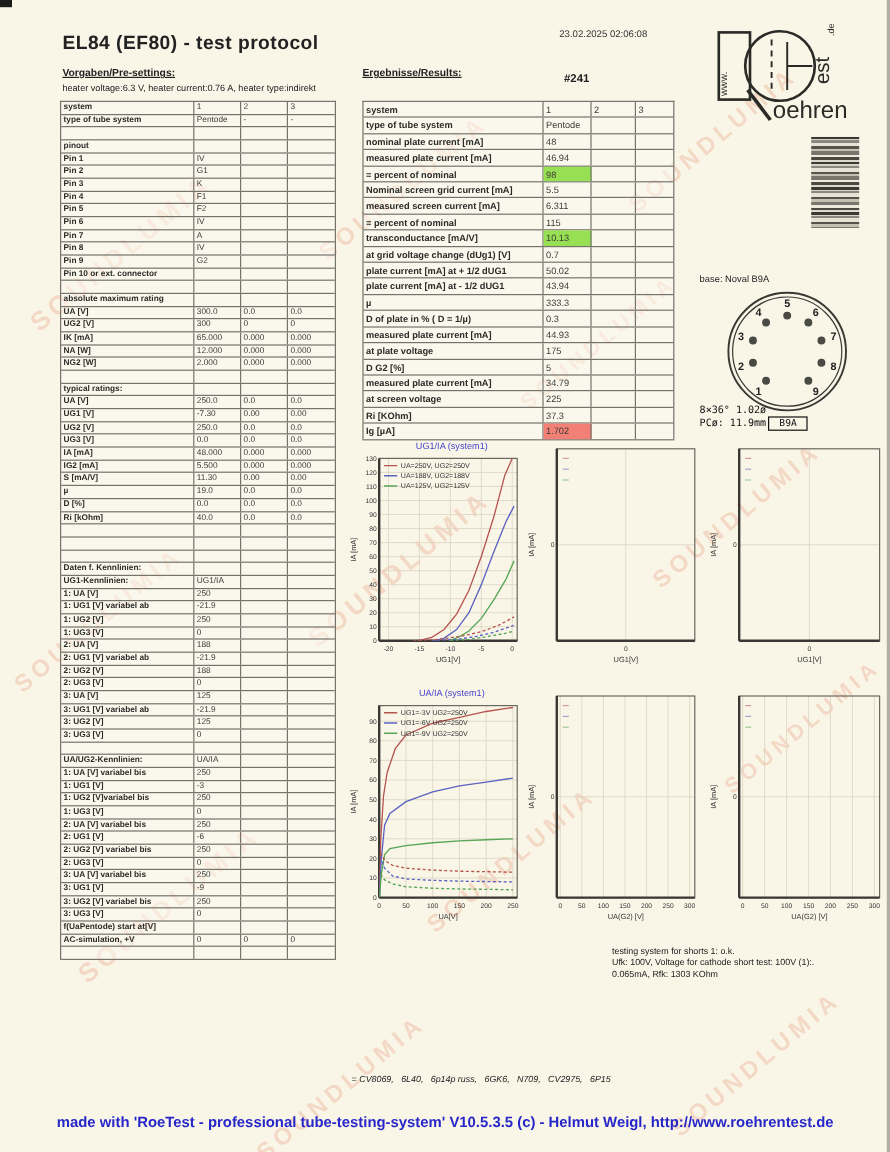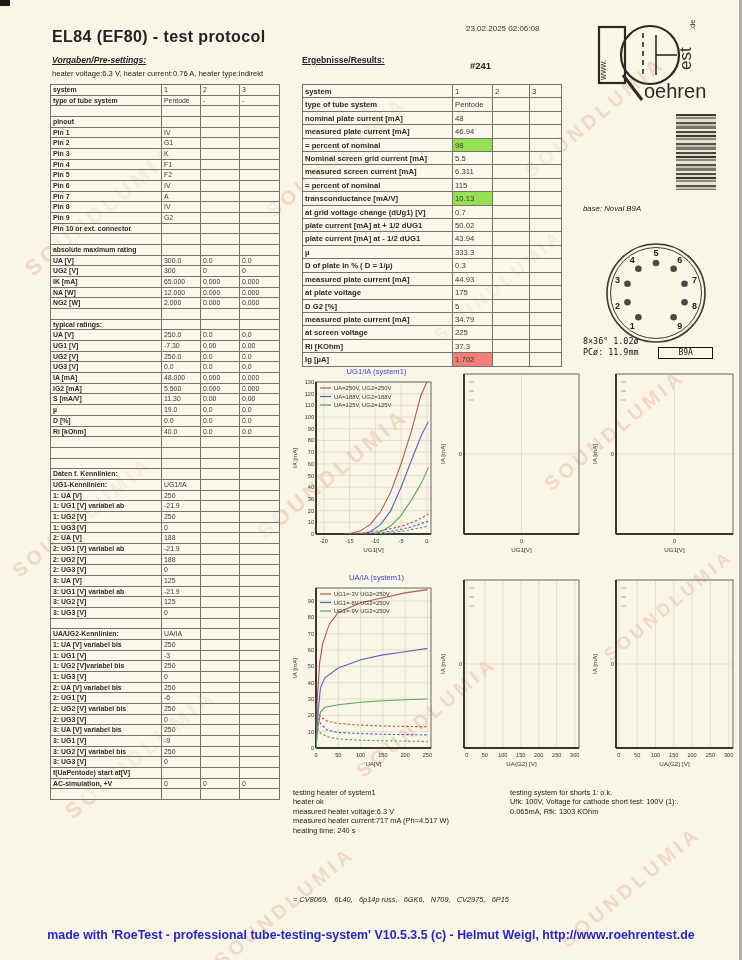--- a/index.html
+++ b/index.html
@@ -35,21 +35,21 @@
   .right-table .tcell:nth-child(4){width:31px;}
   .hl-green{background:var(--hl-green,#97e053);}
   .hl-red{background:var(--hl-red,#f28077);}
   
   .notes{font-size:7.4px;line-height:9.4px;color:#222;white-space:pre;}
   .equiv{font-size:7.4px;color:#222;white-space:pre;}
   .footer{font-size:12.4px;font-weight:bold;width:100%;text-align:center;}
   
   .base-label{font-size:7.8px;color:#222;}
   .socket-dims{font-family:"DejaVu Sans Mono",monospace;font-weight:normal;font-size:8.4px;line-height:10.5px;color:#111;}
-  .b9a-badge{display:inline-block;border:1.2px solid #111;padding:0 19px;margin-left:20px;font-size:8px;}
+  .b9a-badge{display:inline-block;border:1.2px solid #111;padding:0 8px;margin-left:2px;font-size:8px;}
   .barcode{background:repeating-linear-gradient(180deg,
      #3a3a35 0 2px,#d8d4c8 2px 3px,#8a887e 3px 5px,#e6e2d4 5px 8px,
      #55534c 8px 10px,#c4c0b2 10px 12px,#77756c 12px 15px,#efeadb 15px 17px,
      #4a483f 17px 19px,#dcd8ca 19px 21px);}
   .edge-right{position:absolute;right:0;top:0;width:3px;height:100%;background:#93918a;opacity:.7;}
   .corner-mark{position:absolute;left:0;top:0;width:10px;height:6px;background:#1c1c1a;}
   svg text{font-family:"Liberation Sans",sans-serif;}
 </style>
 </head>
 <body>
@@ -85,21 +85,21 @@
     <line x1="64" y1="43" x2="85" y2="43" stroke="#2a2a26" stroke-width="1.6"></line>
     <line x1="31" y1="63" x2="50" y2="88" stroke="#2a2a26" stroke-width="3"></line>
     <text x="14" y="68" font-size="8.5" fill="#2a2a26" transform="rotate(-90 14 68)">www.</text>
     <text x="52" y="86" font-size="20" fill="#2a2a26">oehren</text>
     <text x="99" y="58" font-size="17" fill="#2a2a26" transform="rotate(-90 99 58)">est</text>
     <text x="103" y="18" font-size="7.5" fill="#2a2a26" transform="rotate(-90 103 18)">.de</text>
   </svg>
 
   <div class="abs barcode" style="left:676px;top:114px;width:40px;height:76px;"></div>
 
-  <div class="abs sec-label" style="left:52px;top:55px;font-style:italic;">Vorgaben/Pre-settings:</div>
+  <div class="abs sec-label" style="left:52px;top:55px;">Vorgaben/Pre-settings:</div>
   <div class="abs pre-line" style="left:52px;top:69px;text-align:right;">heater voltage:6.3 V, heater current:0.76 A, heater type:indirekt</div>
   <div class="abs sec-label" style="left:302px;top:55px;">Ergebnisse/Results:</div>
 
   <div id="left-table" class="dtable left-table" style="left:50px;top:84px;">
       <div class="trow">
         <div class="tcell lbl">system</div>
         <div class="tcell val lbl">1</div>
         <div class="tcell val lbl">2</div>
         <div class="tcell val lbl">3</div>
       </div>
@@ -622,21 +622,21 @@
         <div class="tcell val"></div>
       </div>
       <div class="trow">
         <div class="tcell lbl">Ig [µA]</div>
         <div class="tcell val hl-red">1.702</div>
         <div class="tcell val"></div>
         <div class="tcell val"></div>
       </div>
     </div>
 
-  <div class="abs base-label" style="left:583px;top:204px;font-style:italic;">base: Noval B9A</div>
+  <div class="abs base-label" style="left:583px;top:228px;">base: Noval B9A</div>
   <svg id="socket-svg" class="abs" style="left:598px;top:238px;" width="118" height="112" viewBox="0 0 118 112">
       <circle cx="58" cy="55" r="49" fill="none" stroke="#3a3a35" stroke-width="1.6"></circle>
       <circle cx="58" cy="55" r="45.5" fill="none" stroke="#3a3a35" stroke-width="1"></circle>
       <circle cx="40.366442431225806" cy="79.27050983124842" r="3.3" fill="#4a4a44"></circle>
       <text x="34.194697282154834" y="90.76518827218537" font-size="9" font-weight="bold" fill="#222" text-anchor="middle">1</text>
       <circle cx="29.46830451114539" cy="64.27050983124842" r="3.3" fill="#4a4a44"></circle>
       <text x="19.482211090046277" y="70.51518827218537" font-size="9" font-weight="bold" fill="#222" text-anchor="middle">2</text>
       <circle cx="29.468304511145394" cy="45.729490168751575" r="3.3" fill="#4a4a44"></circle>
       <text x="19.482211090046285" y="45.48481172781463" font-size="9" font-weight="bold" fill="#222" text-anchor="middle">3</text>
       <circle cx="40.366442431225806" cy="30.729490168751575" r="3.3" fill="#4a4a44"></circle>
@@ -851,18 +851,17 @@
       <rect x="26" y="10" width="117" height="168" fill="none" stroke="#6a675f" stroke-width="1"></rect>
       <line x1="26" y1="10" x2="26" y2="178" stroke="#3a3833" stroke-width="2"></line>
       <line x1="26" y1="178" x2="143" y2="178" stroke="#3a3833" stroke-width="2"></line>
       <text x="84.5" y="196" font-size="6.2" text-anchor="middle" fill="#333">UA(G2) [V]</text>
       <text x="0" y="0" font-size="6.2" text-anchor="middle" fill="#333" transform="translate(7,94) rotate(-90)">IA [mA]</text>
       <line x1="31" y1="18" x2="36" y2="18" stroke="#b5554f" stroke-width="1" opacity="0.55"></line>
       <line x1="31" y1="27" x2="36" y2="27" stroke="#5b62c2" stroke-width="1" opacity="0.55"></line>
       <line x1="31" y1="36" x2="36" y2="36" stroke="#56a656" stroke-width="1" opacity="0.55"></line>
     </svg>
 
-  <div class="abs notes" style="left:293px;top:788px;"><div>testing heater of system1</div><div>heater ok</div><div>measured heater voltage:6.3 V</div><div>measured heater current:717 mA (Ph=4.517 W)</div><div>heating time: 240 s</div></div>
   <div class="abs notes" style="left:510px;top:788px;"><div>testing system for shorts 1: o.k.</div><div>Ufk: 100V, Voltage for cathode short test: 100V (1):.</div><div>0.065mA, Rfk: 1303 KOhm</div></div>
   <div class="abs equiv" style="left:293px;top:895px;font-style:italic;">= CV8069,   6L40,   6p14p russ,   6GK6,   N709,   CV2975,   6P15</div>
 
   <div class="abs footer" style="left: 0px; top: 928px; color: rgb(38, 38, 201);">made with 'RoeTest - professional tube-testing-system' V10.5.3.5 (c) - Helmut Weigl, http://www.roehrentest.de</div>
 </div>
 
 </body></html>

